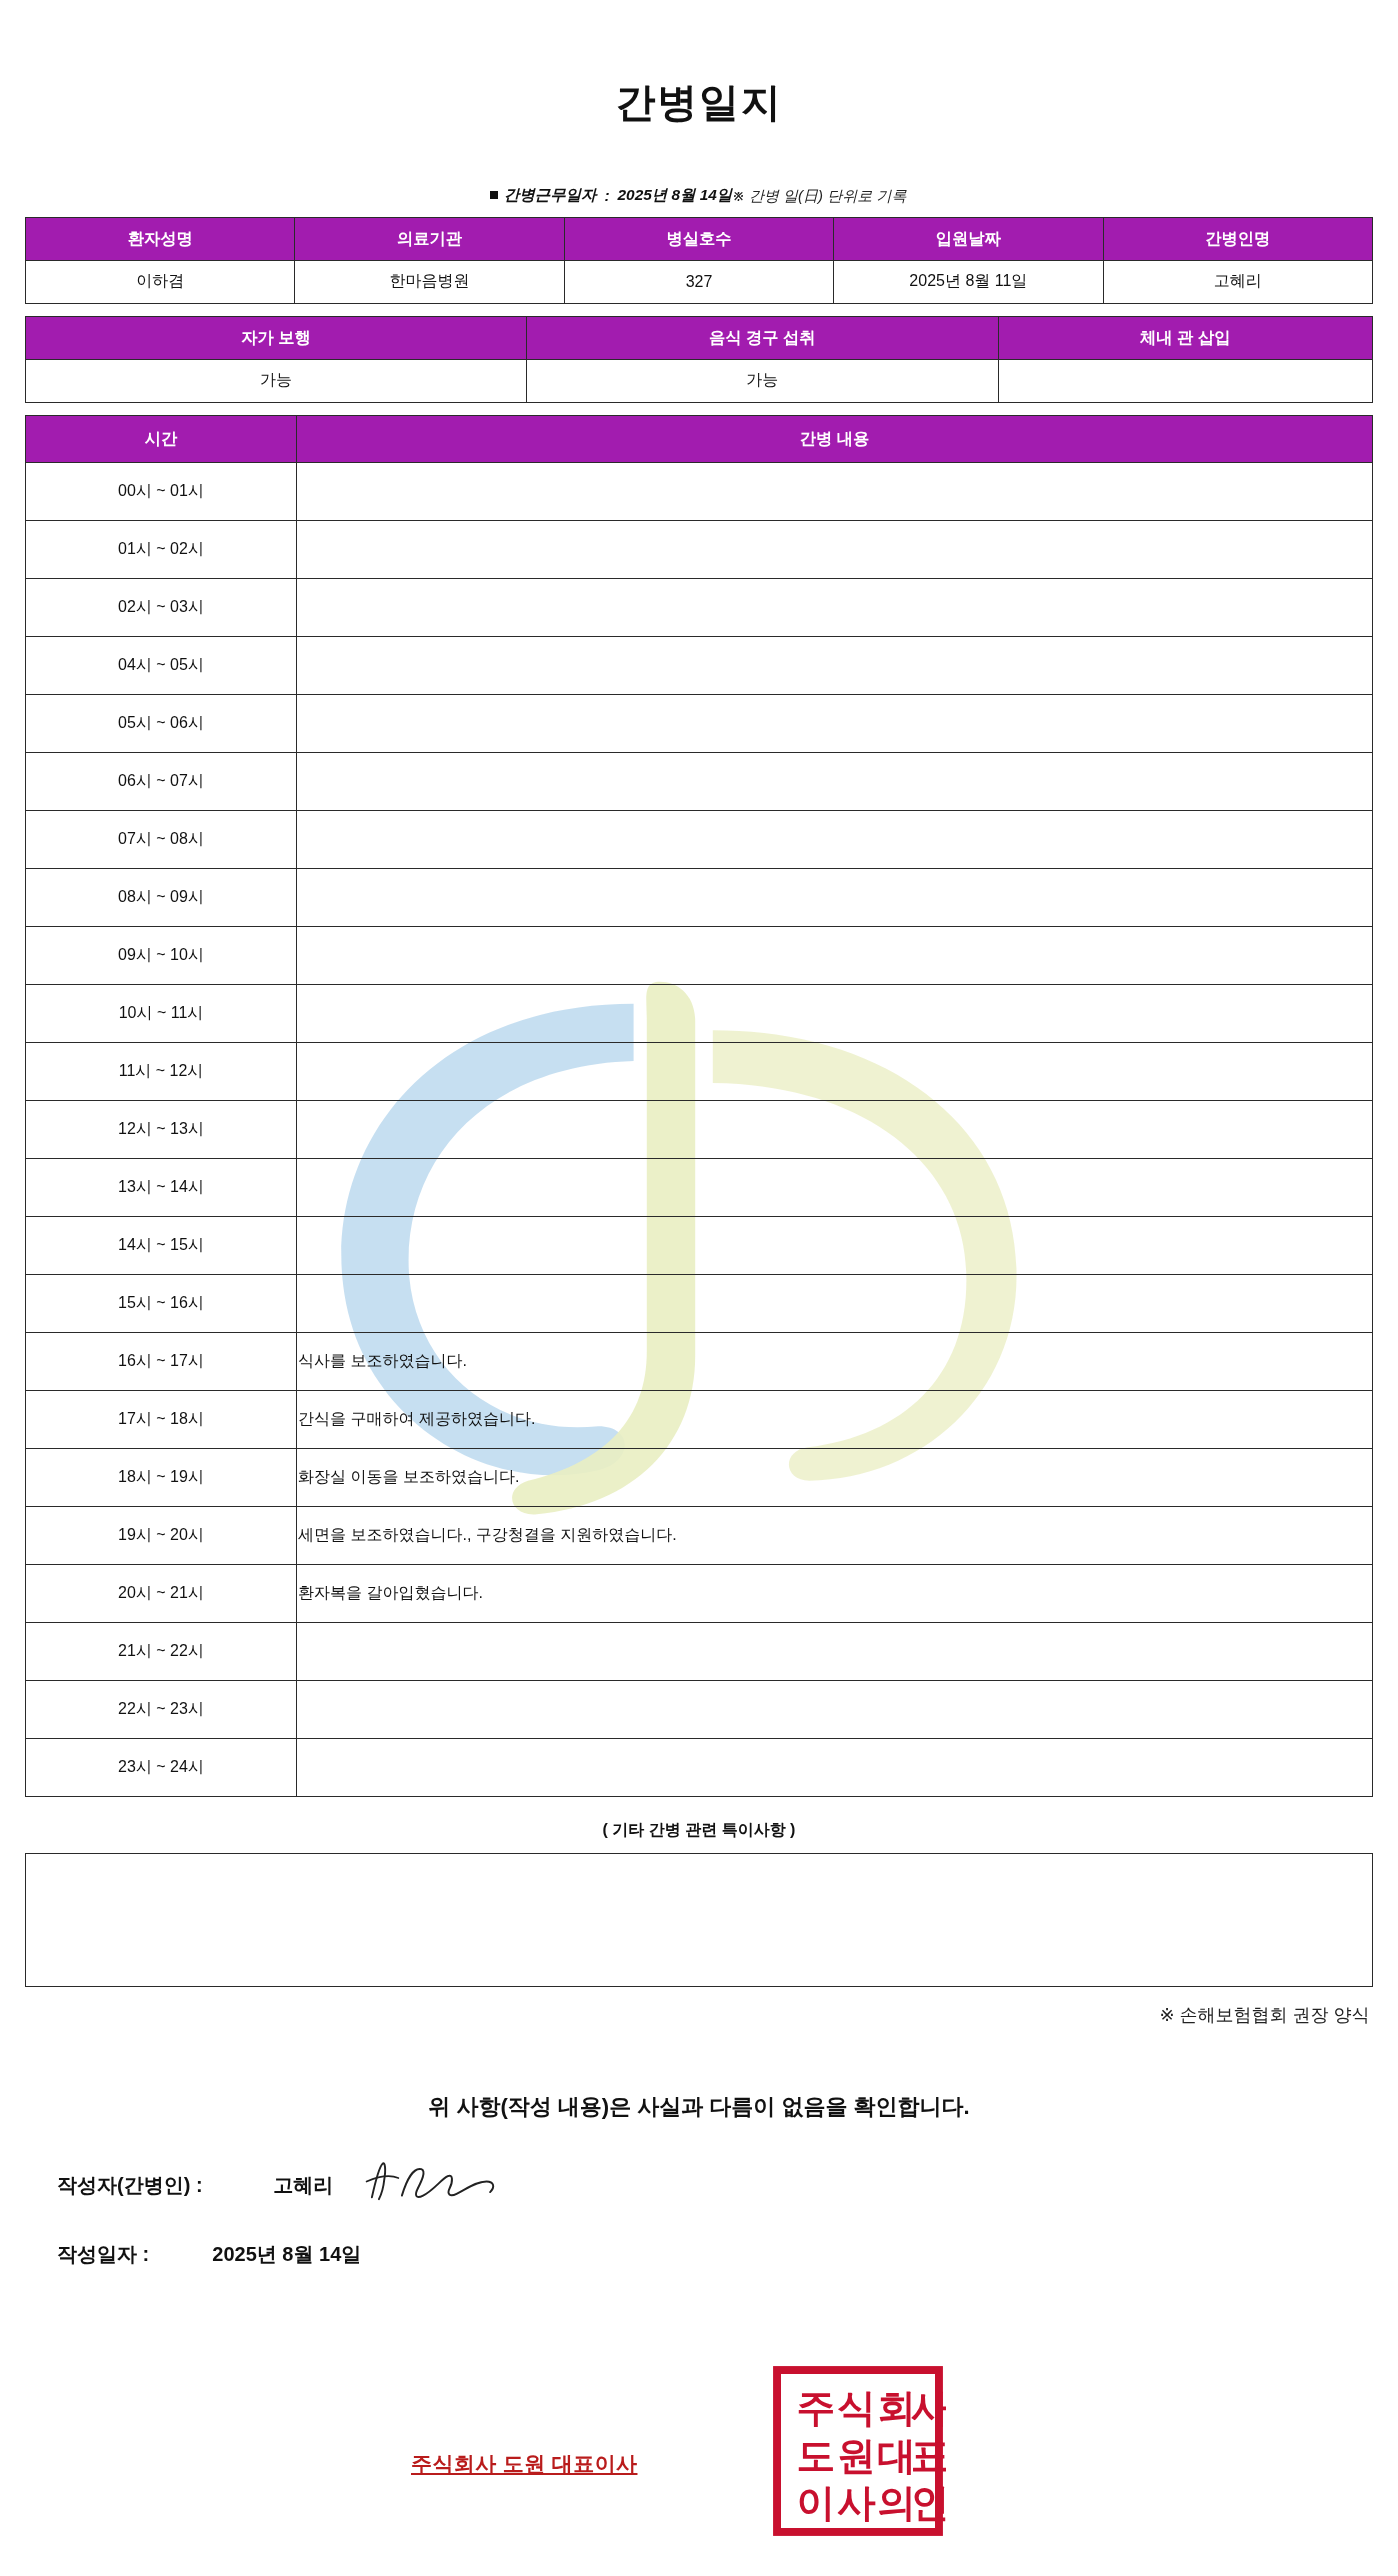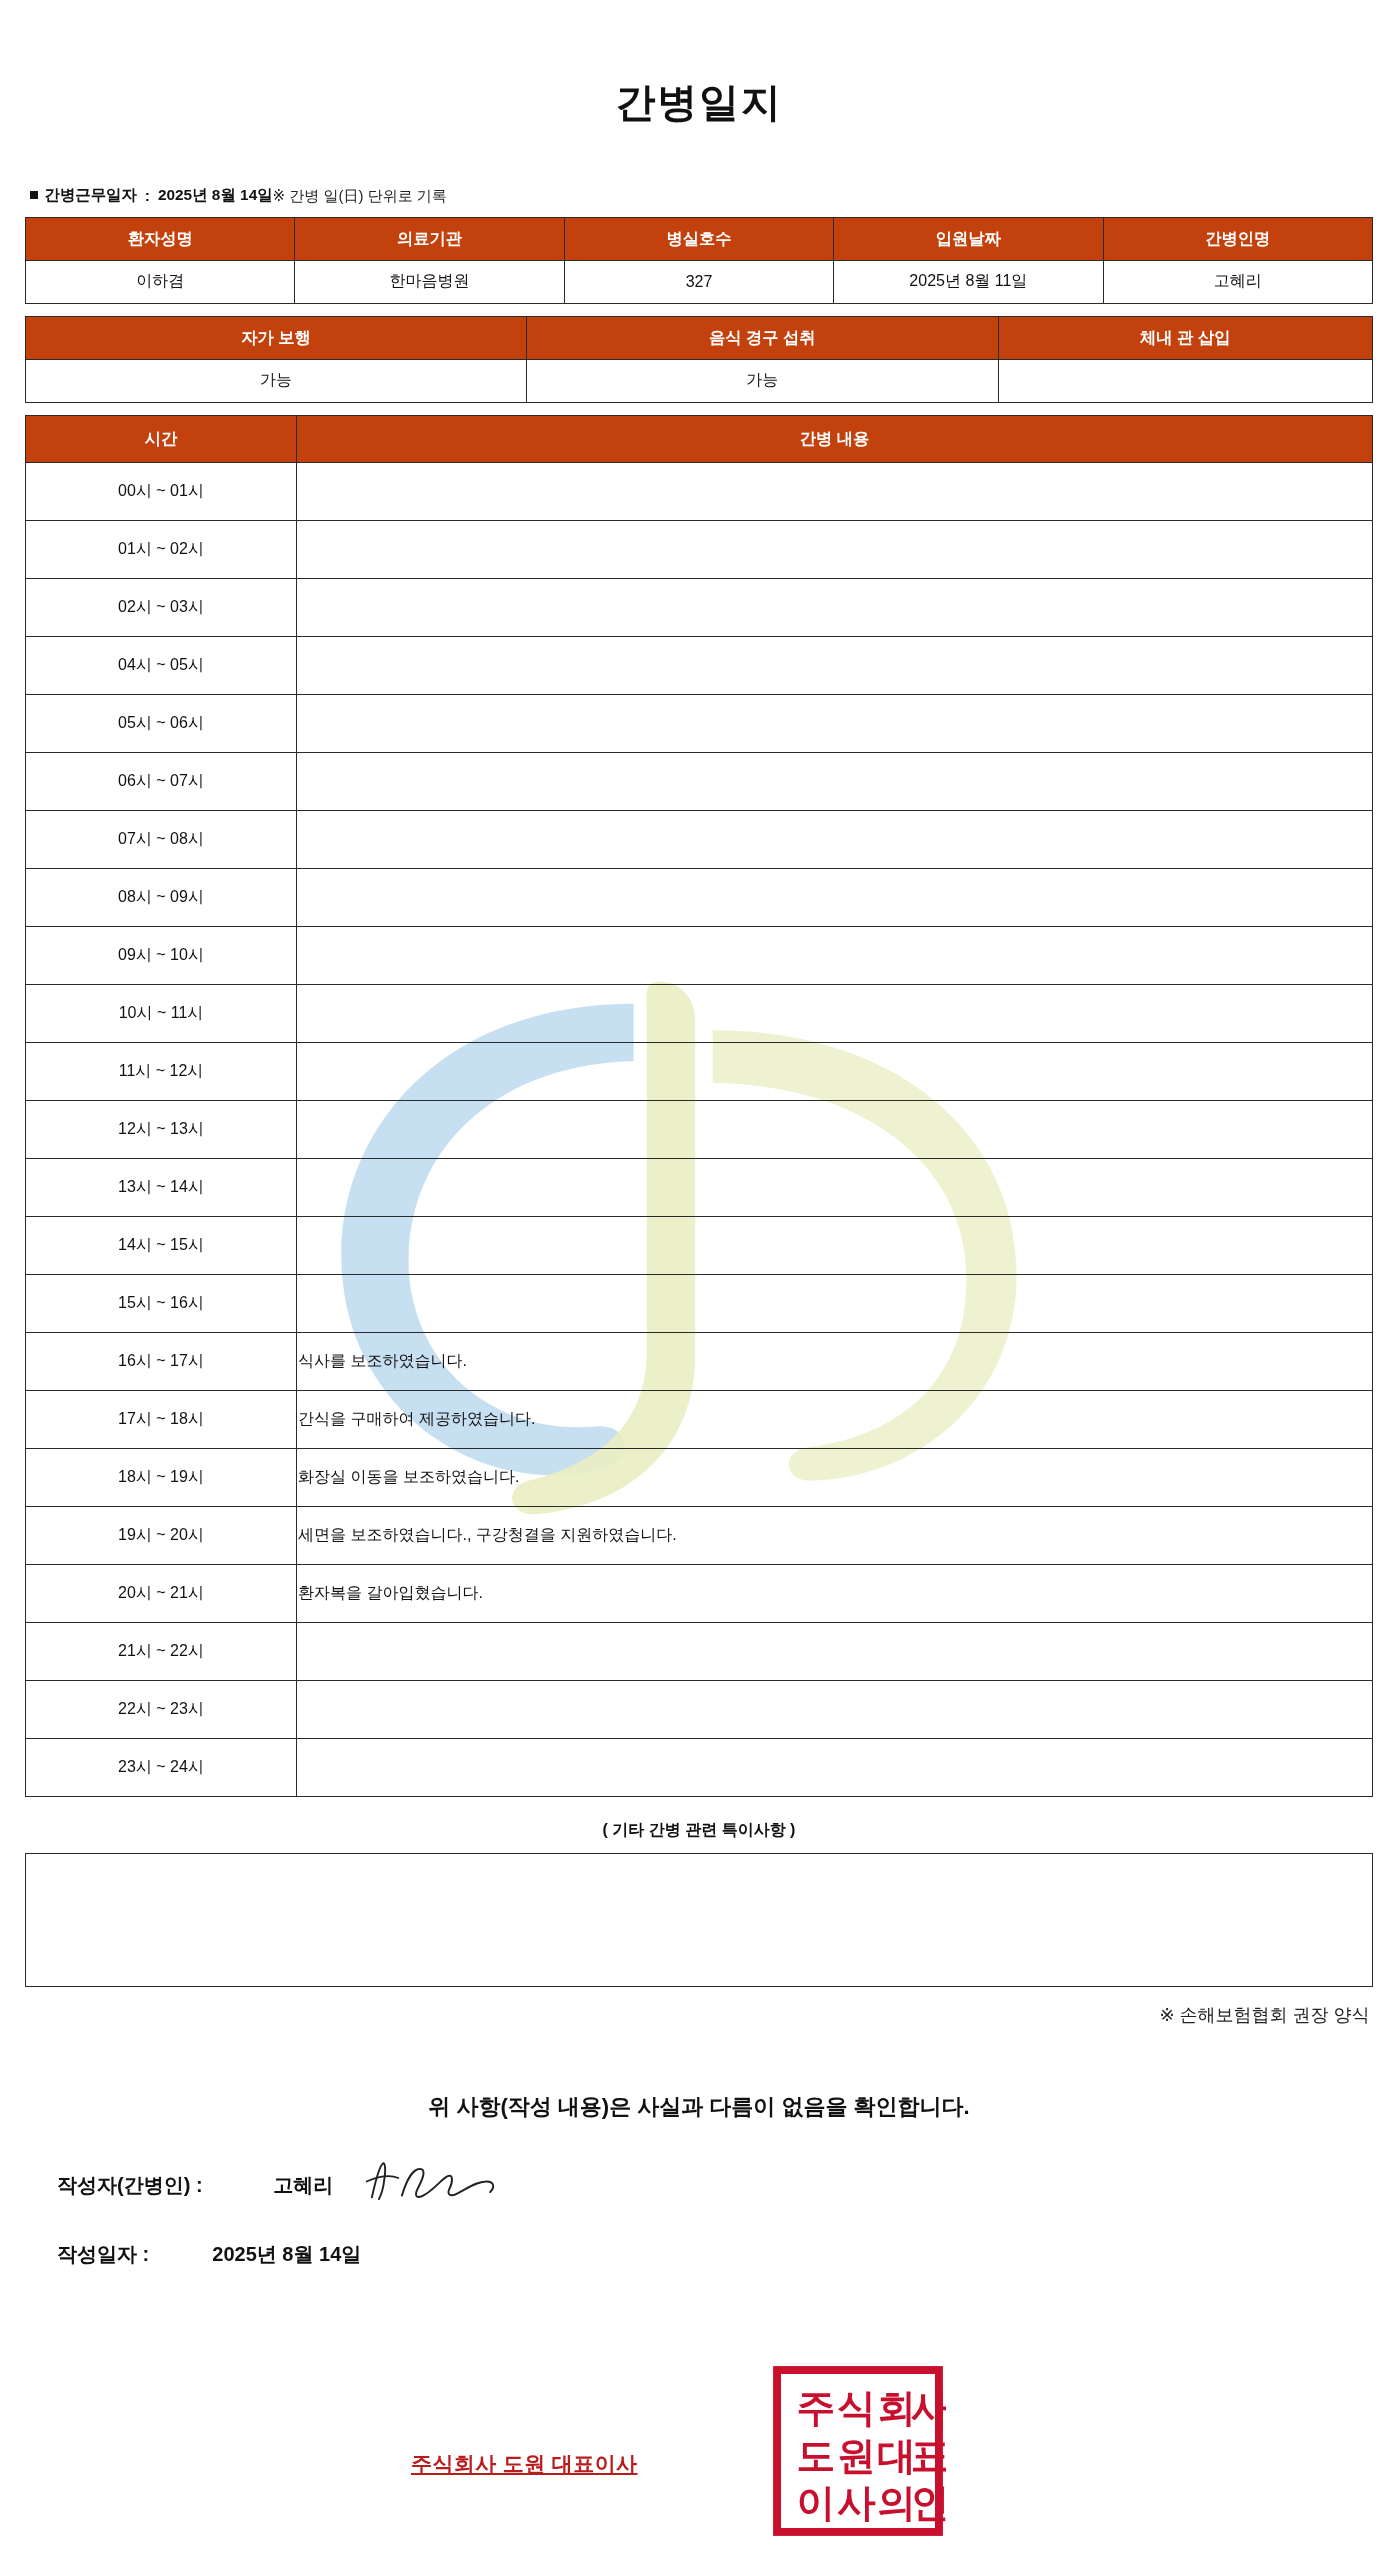--- a/index.html
+++ b/index.html
@@ -42,26 +42,27 @@
     letter-spacing: 1.8px;
     padding-top: 75px;
     color: #111;
     position: relative;
     z-index: 2;
   }
 
   
   .meta-row {
     display: flex;
-    justify-content: flex-start;
+    justify-content: center;
     align-items: flex-end;
     margin-top: 55px;
     padding: 0 7px 0 5.3px;
     position: relative;
     z-index: 2;
+    font-style: italic;
   }
   .meta-left {
     font-size: 15.4px;
     font-weight: bold;
     color: #111;
     display: flex;
     align-items: center;
     gap: 6.2px;
   }
   .sq-bullet {
@@ -91,21 +92,21 @@
   .tbl-log { margin-top: 12.3px; }
 
   th, td {
     border: 0.9px solid #2a2a2a;
     text-align: center;
     font-size: 16px;
     color: #111;
     background: transparent;
   }
   thead th {
-    background: #c2410c;
+    background: #a21caf;
     color: #ffffff;
     font-weight: bold;
     height: 40px;
     font-size: 16.3px;
   }
   tbody td {
     height: 40px;
     background: rgba(255,255,255,0.0);
     font-size: 16px;
   }

